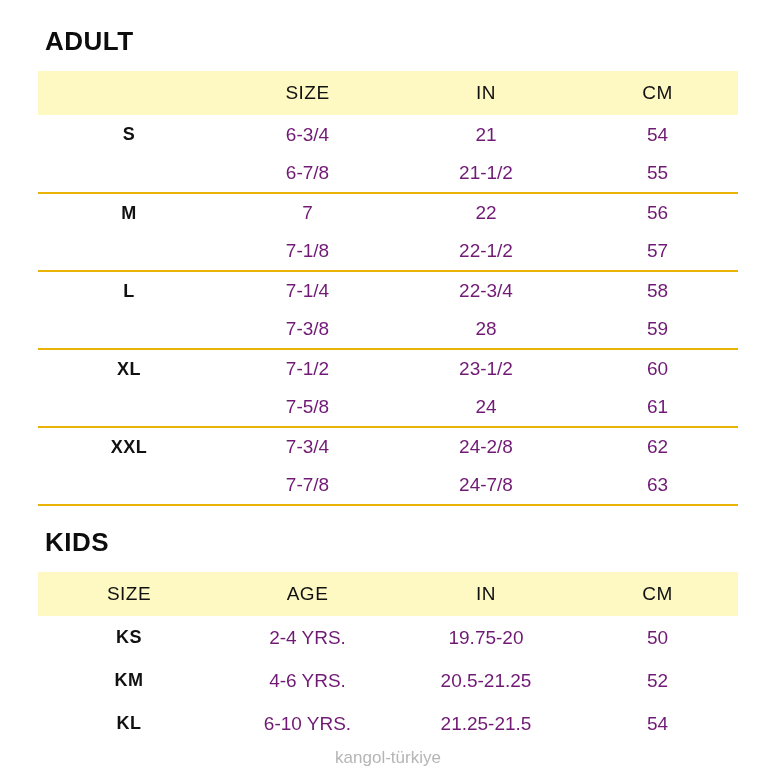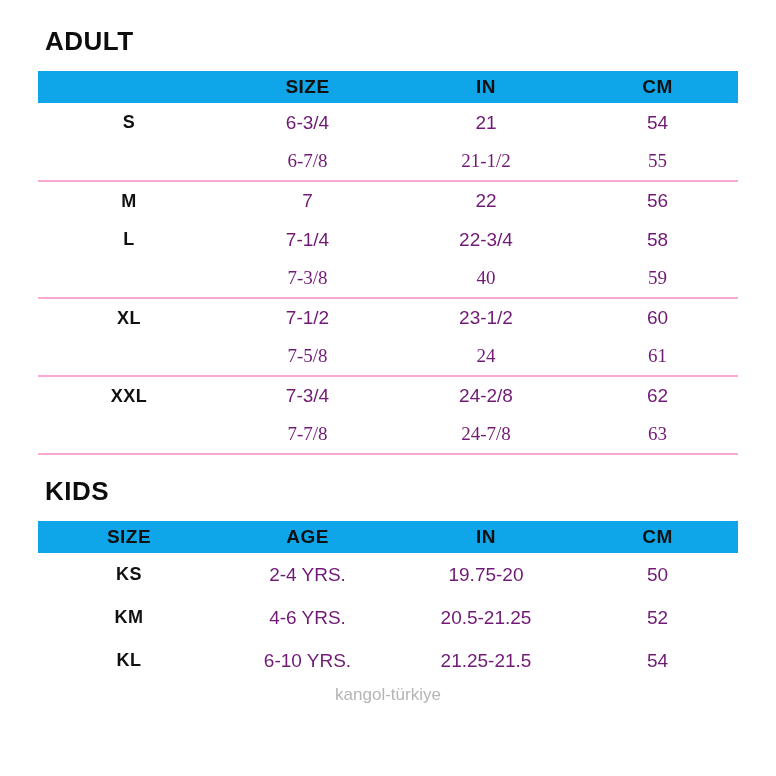--- a/index.html
+++ b/index.html
@@ -27,45 +27,45 @@
   table {
     width: 700px;
     border-collapse: collapse;
     table-layout: fixed;
   }
   col.c1 { width: 26%; }
   col.c2 { width: 25%; }
   col.c3 { width: 26%; }
   col.c4 { width: 23%; }
   thead th {
-    background: #0ea5e9;
-    height: 32px;
+    background: #fef9c3;
+    height: 44px;
     font-size: 19px;
-    font-weight: 700;
+    font-weight: 400;
     letter-spacing: 0.5px;
     text-align: center;
     vertical-align: middle;
     color: #111111;
   }
   tbody td {
     height: 39px;
     font-size: 19px;
     font-weight: 400;
     text-align: center;
     vertical-align: middle;
     color: #701a75;
   }
   .kids-table tbody td { height: 43px; }
   td.lbl {
     font-weight: 800;
     font-size: 18px;
     letter-spacing: 0.5px;
     color: #111111;
   }
-  tr.divider td { border-bottom: 2px solid #f9a8d4; font-family: Liberation Serif, serif; }
+  tr.divider td { border-bottom: 2px solid #eab308; }
   .footer {
     width: 700px;
     text-align: center;
     font-size: 17px;
     color: #b5b5b5;
     margin-top: 3px;
   }
 </style>
 </head>
 <body>
@@ -101,30 +101,36 @@
         <td>6-7/8</td>
         <td>21-1/2</td>
         <td>55</td>
       </tr>
       <tr>
         <td class="lbl">M</td>
         <td>7</td>
         <td>22</td>
         <td>56</td>
       </tr>
+      <tr class="divider">
+        <td class="lbl"></td>
+        <td>7-1/8</td>
+        <td>22-1/2</td>
+        <td>57</td>
+      </tr>
       <tr>
         <td class="lbl">L</td>
         <td>7-1/4</td>
         <td>22-3/4</td>
         <td>58</td>
       </tr>
       <tr class="divider">
         <td class="lbl"></td>
         <td>7-3/8</td>
-        <td>40</td>
+        <td>28</td>
         <td>59</td>
       </tr>
       <tr>
         <td class="lbl">XL</td>
         <td>7-1/2</td>
         <td>23-1/2</td>
         <td>60</td>
       </tr>
       <tr class="divider">
         <td class="lbl"></td>

